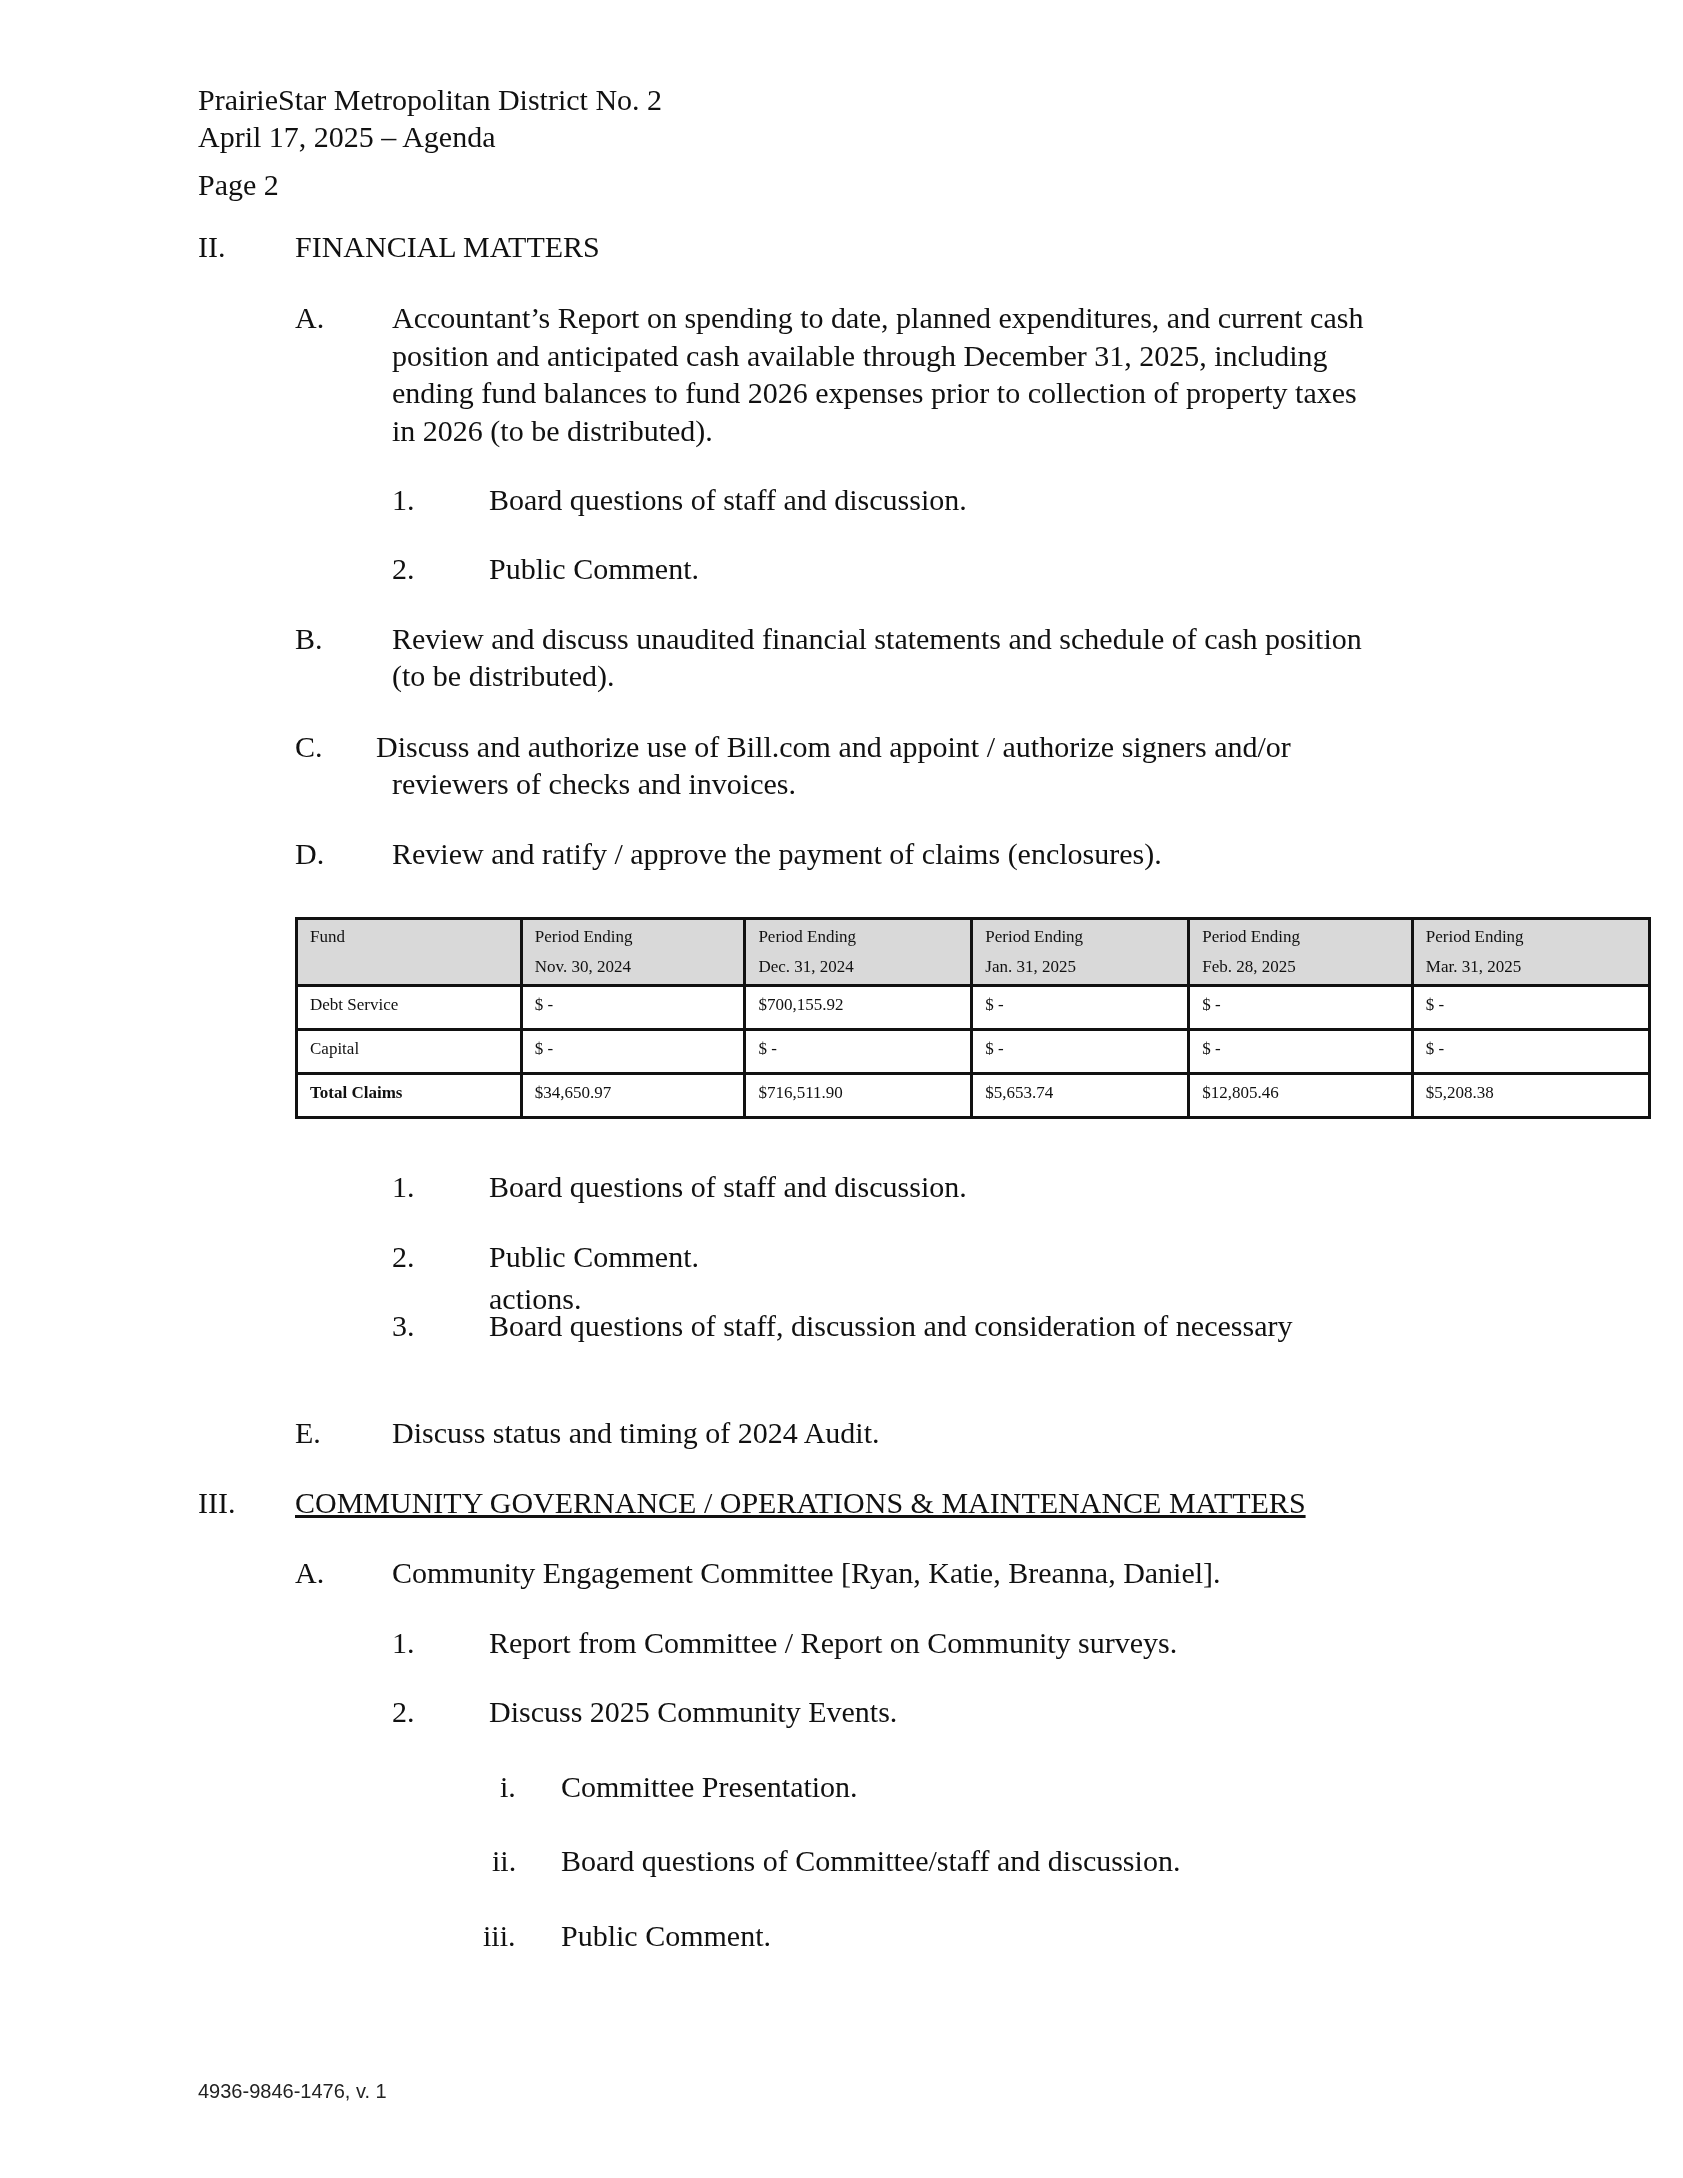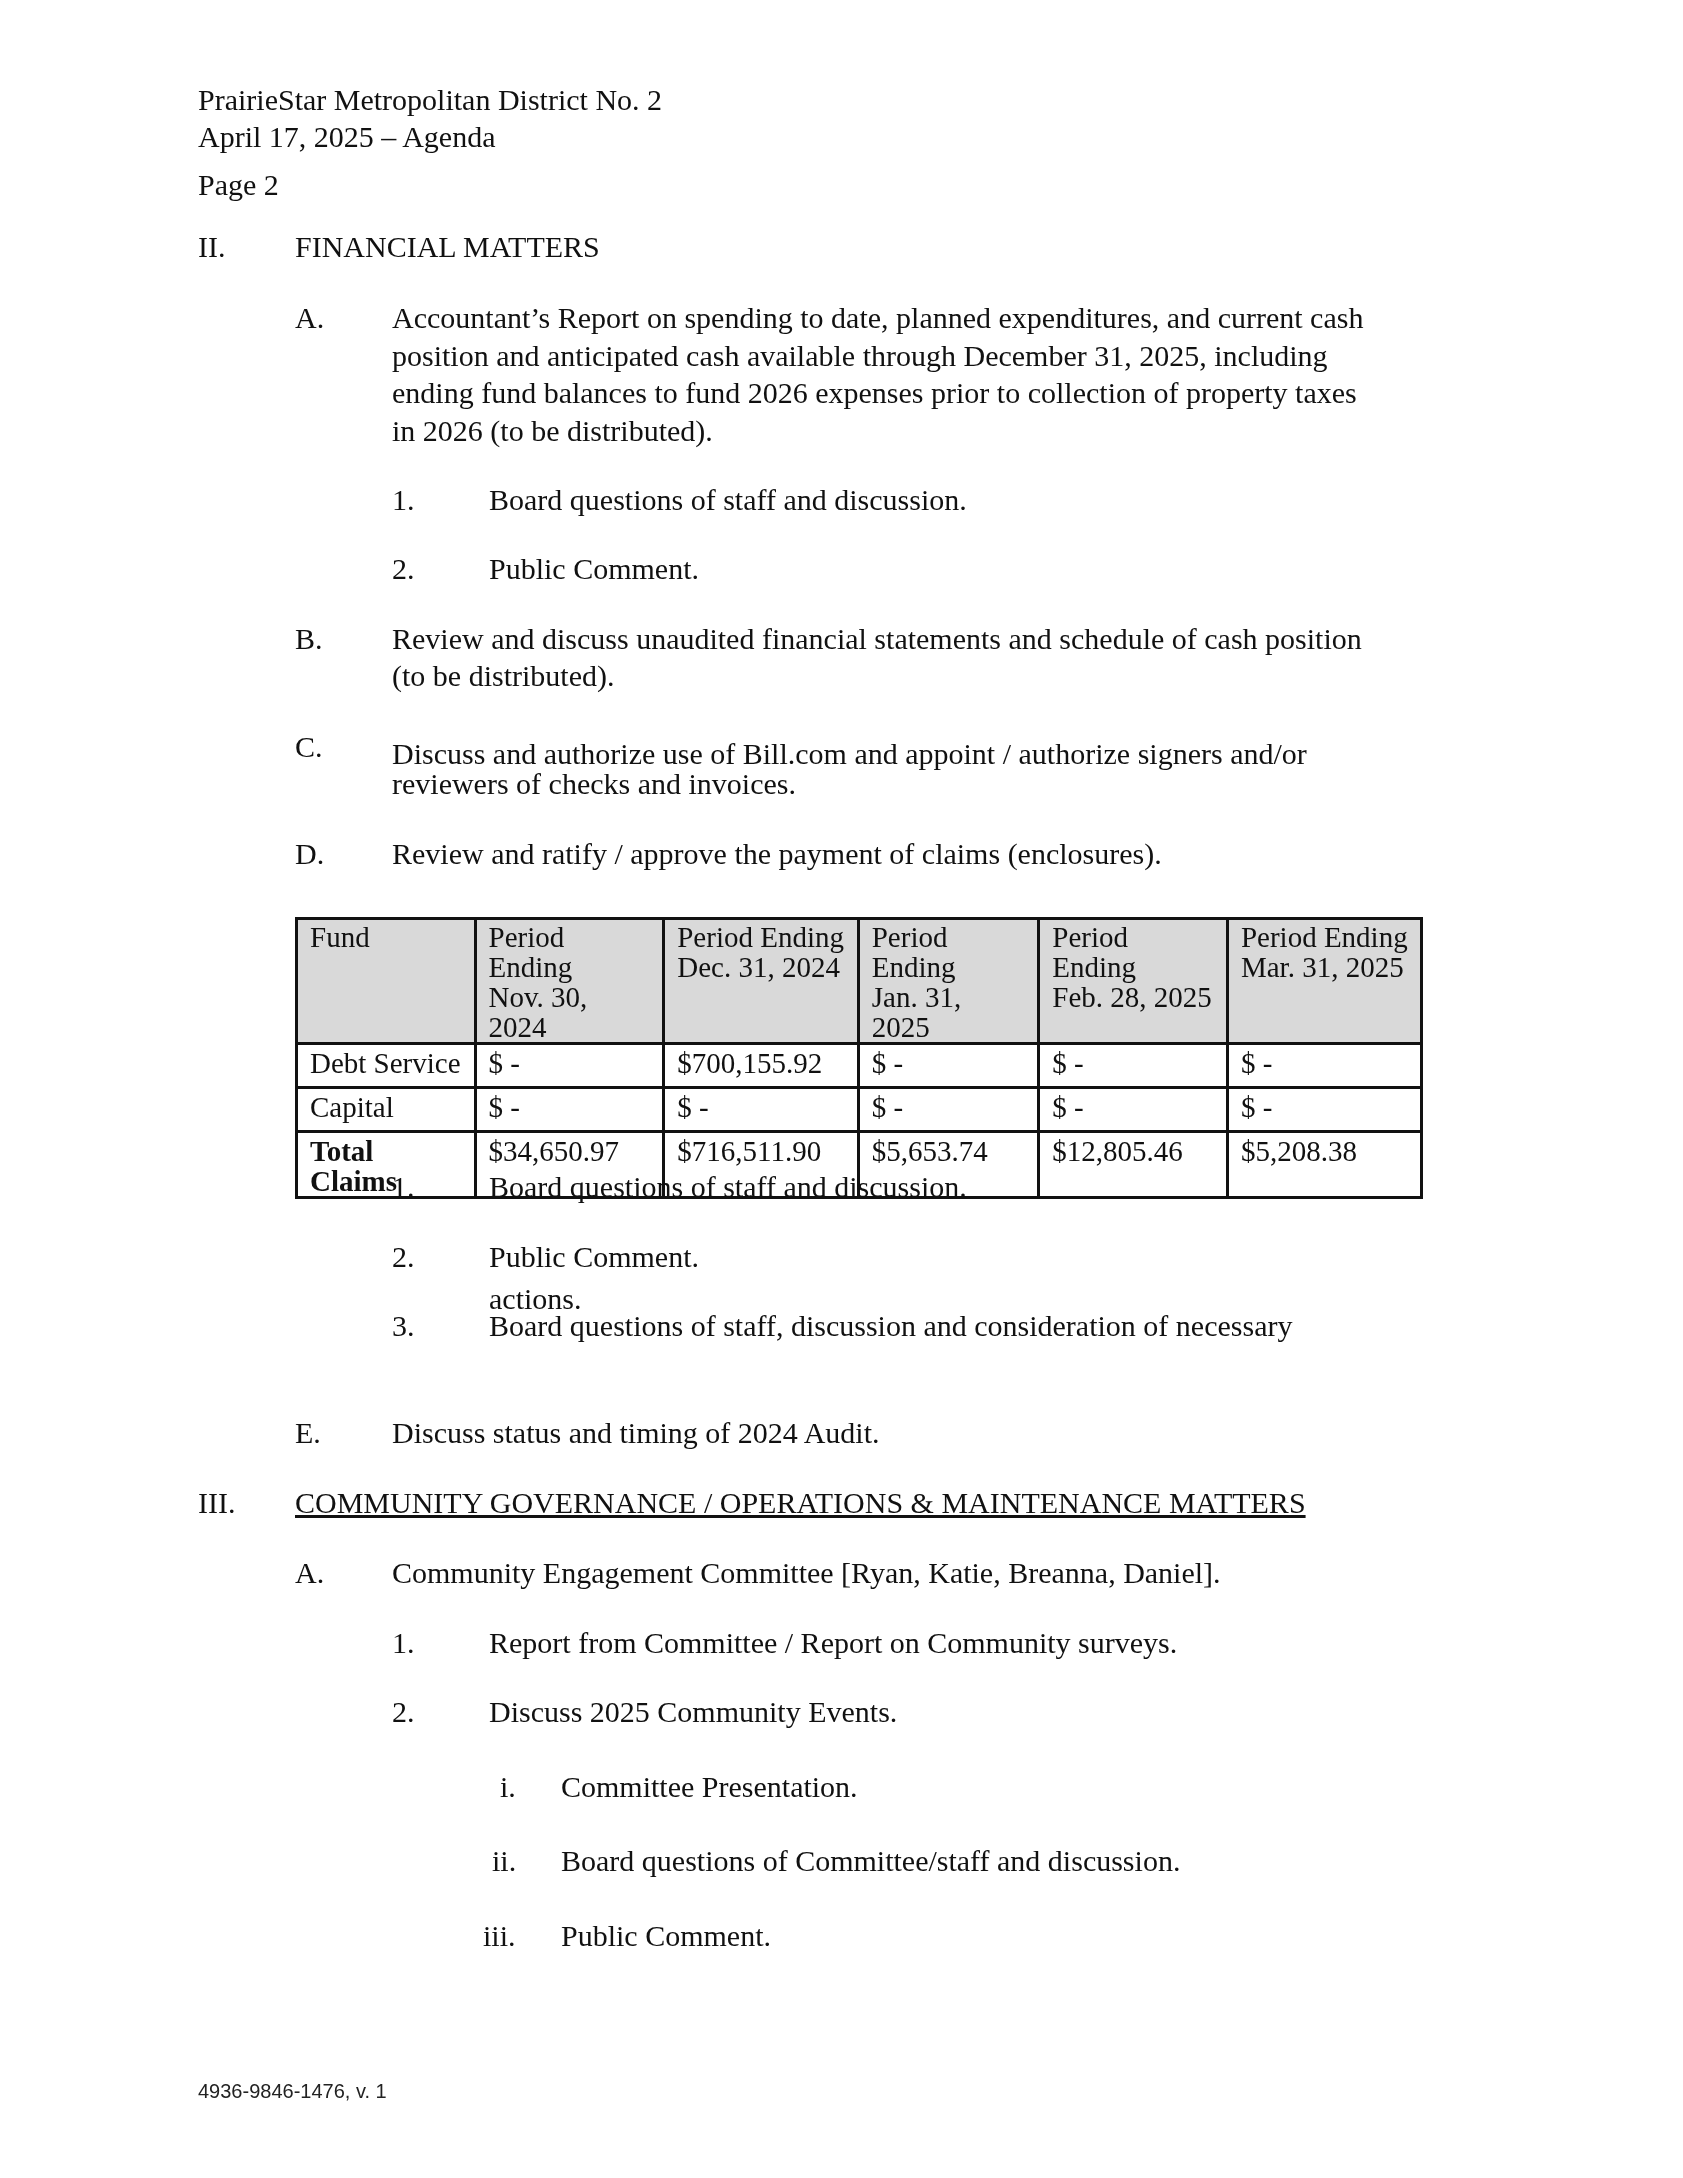--- a/index.html
+++ b/index.html
@@ -2,22 +2,22 @@
 <html><head>
 <meta charset="utf-8">
 <style>
   html, body { margin: 0; padding: 0; background: #ffffff; }
   body { width: 1683px; height: 2178px; position: relative; overflow: hidden;
          font-family: "Liberation Serif", "DejaVu Serif", serif; color: #111; }
   .t { position: absolute; font-size: 30px; line-height: 38px; white-space: nowrap; }
   .hdr { left: 198px; }
   .num { position: absolute; font-size: 30px; line-height: 38px; white-space: nowrap; }
   .footer { position: absolute; left: 198px; top: 2079px; font-family: "Liberation Sans", "DejaVu Sans", sans-serif; font-size: 20px; line-height: 24px; color: #222; }
-  table.claims { position: absolute; left: 295px; top: 917px; width: 1128px; border-collapse: collapse;
-                 font-family: "Liberation Serif", "DejaVu Serif", serif; font-size: 29px; border-radius: 20px; }
+  table.claims { position: absolute; left: 295px; top: 917px; width: 1356px; border-collapse: collapse;
+                 font-family: "Liberation Serif", "DejaVu Serif", serif; font-size: 17px; border-radius: 20px; }
   table.claims th, table.claims td { border: 3px solid #111; padding: 0 12px; text-align: left; vertical-align: top; font-weight: normal; line-height: 30px; }
   table.claims thead th { background: #d9d9d9; height: 62px; padding-top: 2px; }
   table.claims tbody td { height: 38px; padding-top: 3px; }
   table.claims tbody tr.total td.label { font-weight: bold; }
   col.c0 { width: 200px; } col.c1 { width: 199px; } col.c2 { width: 202px; }
   col.c3 { width: 193px; } col.c4 { width: 199px; } col.c5 { width: 211px; }
 </style>
 </head>
 <body>
 
@@ -43,21 +43,21 @@
   </div>
 
   <div>
     <div class="num" style="left:295px; top:620px;">B.</div>
     <div class="t" style="left:392px; top:620px;">Review and discuss unaudited financial statements and schedule of cash position</div>
     <div class="t" style="left:392px; top:657px;">(to be distributed).</div>
   </div>
 
   <div>
     <div class="num" style="left:295px; top:728px;">C.</div>
-    <div class="t" style="left:392px; top:728px;margin-top:7px;">Discuss and authorize use of Bill.com and appoint / authorize signers and/or</div>
+    <div class="t" style="left:376px; top:728px;">Discuss and authorize use of Bill.com and appoint / authorize signers and/or</div>
     <div class="t" style="left:392px; top:765px;">reviewers of checks and invoices.</div>
   </div>
 
   <div>
     <div class="num" style="left:295px; top:835px;">D.</div>
     <div class="t" style="left:392px; top:835px;">Review and ratify / approve the payment of claims (enclosures).</div>
 
     <table class="claims">
       <colgroup>
           <col class="c0">

